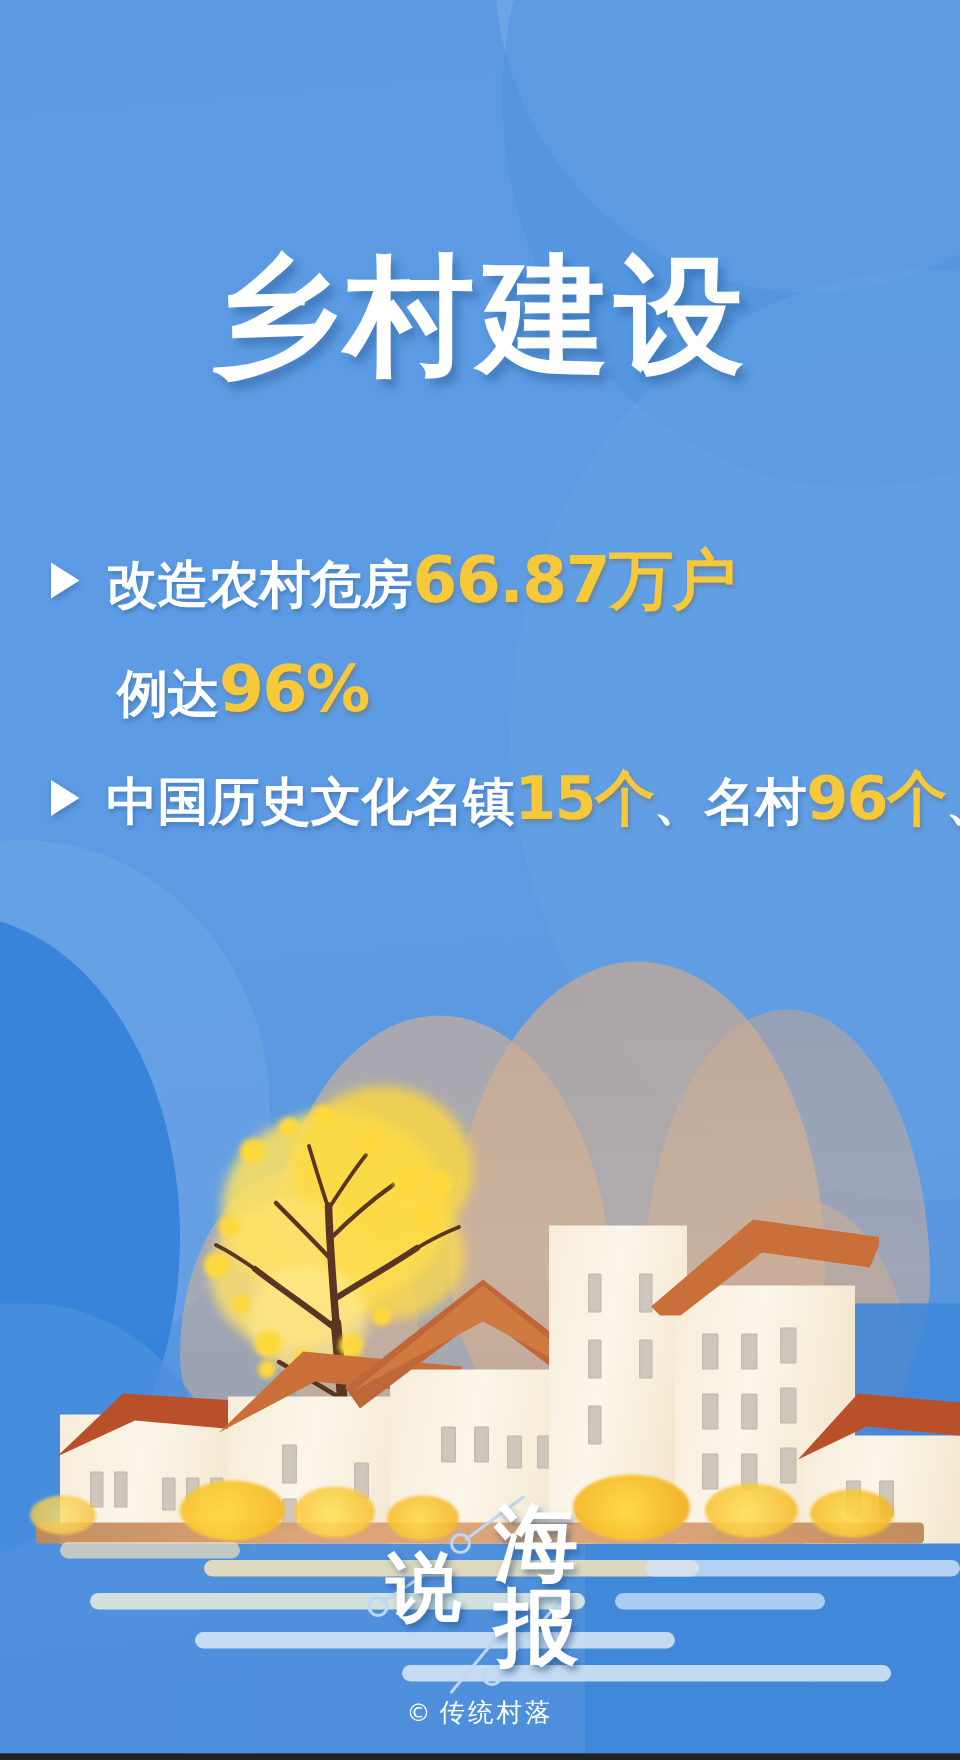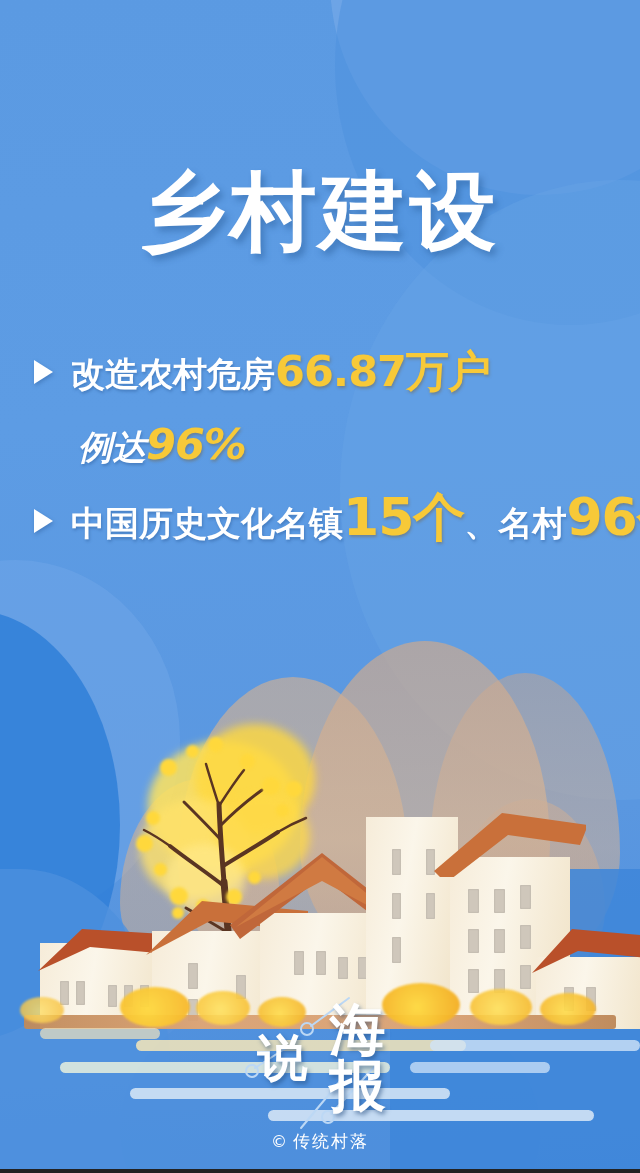--- a/index.html
+++ b/index.html
@@ -29,56 +29,56 @@
     text-align:center;
     font-size:86px;line-height:1;
     font-weight:bold;color:#ffffff;
     letter-spacing:4px;
     text-shadow:4px 5px 6px rgba(40,90,150,.45);
     font-family:"DejaVu Sans","Liberation Sans",sans-serif;
   }
 
   
   .bullets{
-    position:absolute;left:34px;right:18px;top:340px;
+    position:absolute;left:34px;right:18px;top:356px;
   }
   .bullet{
     position:relative;
     margin-bottom:8px;
   }
   .bullet-line{
     display:block;
     font-size:34px;
     line-height:62px;
     color:#ffffff;
     font-weight:bold;
     white-space:nowrap;
     text-shadow:1px 2px 3px rgba(35,80,140,.40);
     font-family:"DejaVu Sans","Liberation Sans",sans-serif;
   }
-  .bullet-line.indent{padding-left:44px;font-style:italic;}
+  .bullet-line.indent{padding-left:44px;}
   .marker{
     display:inline-block;
     width:0;height:0;
     border-left:19px solid #ffffff;
     border-top:12px solid transparent;
     border-bottom:12px solid transparent;
     vertical-align:2px;
     margin-right:18px;
     filter:drop-shadow(1px 2px 2px rgba(35,80,140,.4));
   }
   .num{
     color:#f7c938;
     font-size:43px;
     font-weight:bold;
     letter-spacing:-1px;
     text-shadow:1px 2px 3px rgba(120,80,20,.35);
     font-family:"DejaVu Sans","Liberation Sans",sans-serif;
   }
-  .num.sm{font-size:52px;}
+  .num.sm{font-size:40px;}
 
   
   .illus{position:absolute;left:0;right:0;bottom:0;height:520px;}
   .mountain{position:absolute;border-radius:50% 50% 45% 45% / 62% 62% 38% 38%;}
   .m1{width:230px;height:300px;left:178px;top:28px;
       background:linear-gradient(180deg,#d6b190 0%,#dcb894 55%,#cfae92 100%);opacity:.62;}
   .m2{width:250px;height:330px;left:300px;top:-8px;
       background:linear-gradient(180deg,#cfa98c 0%,#d9b695 60%,#c9a68d 100%);opacity:.68;}
   .m3{width:190px;height:290px;left:430px;top:24px;
       background:linear-gradient(180deg,#bba396 0%,#cfb19a 60%,#c2a894 100%);opacity:.58;}

